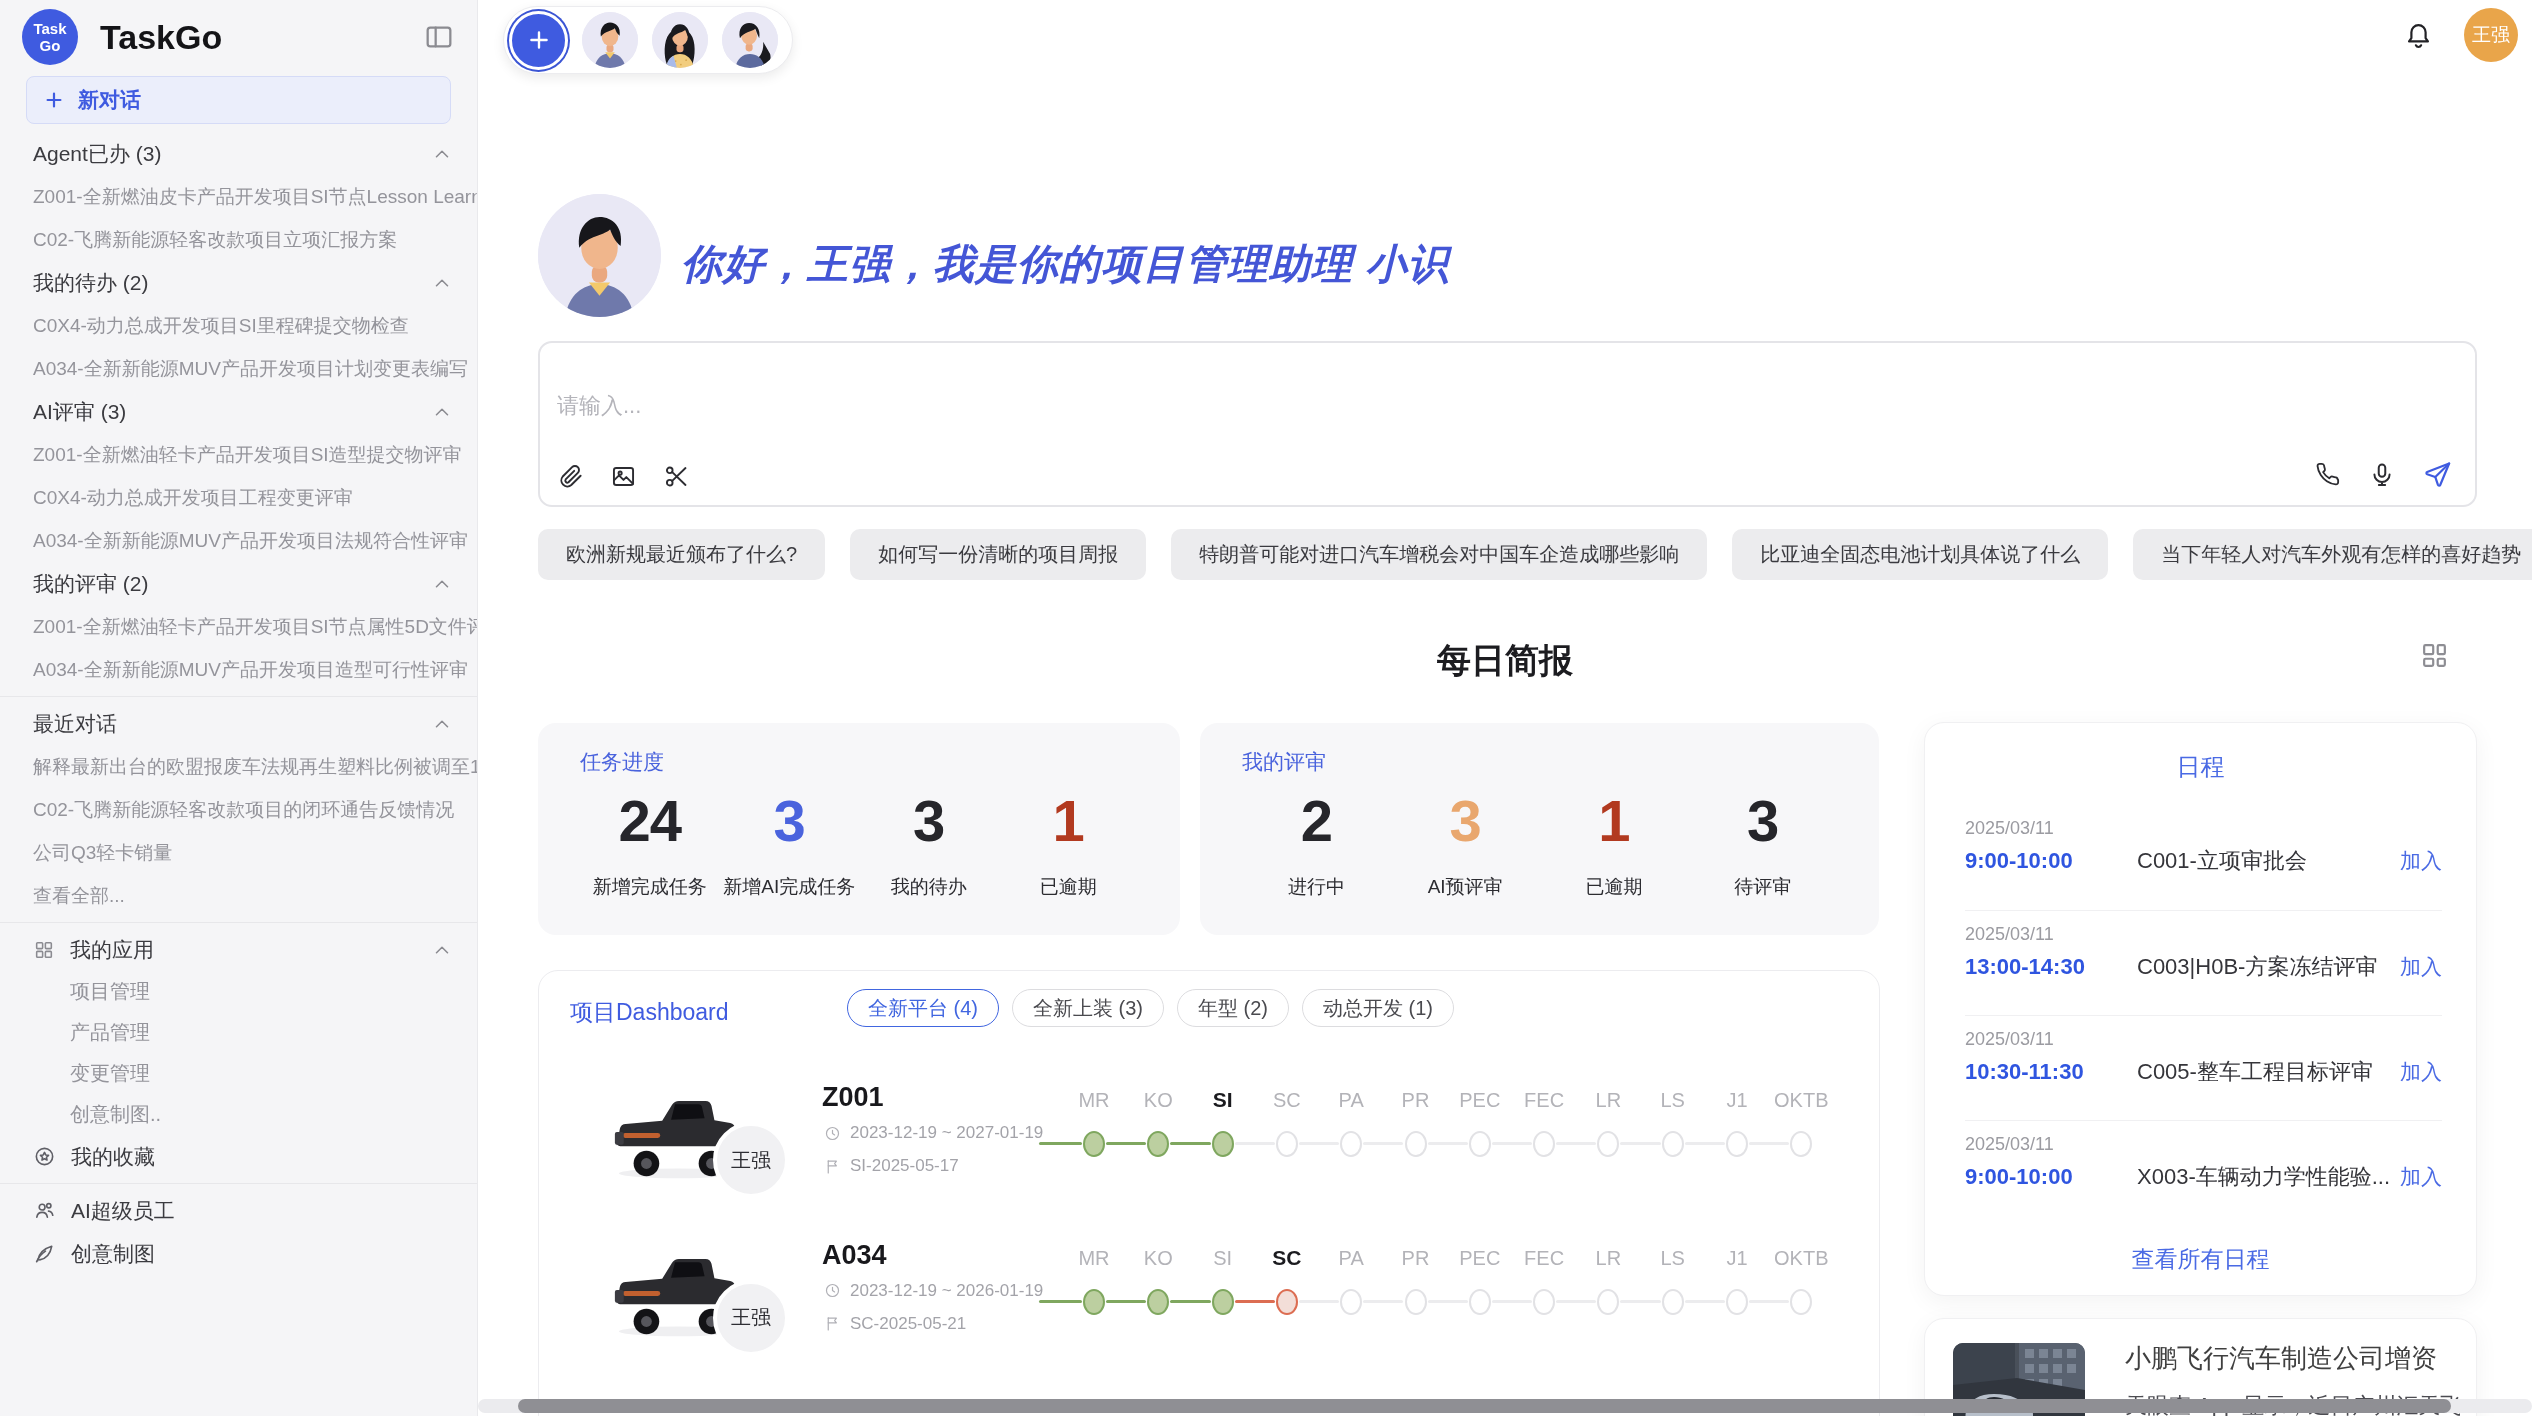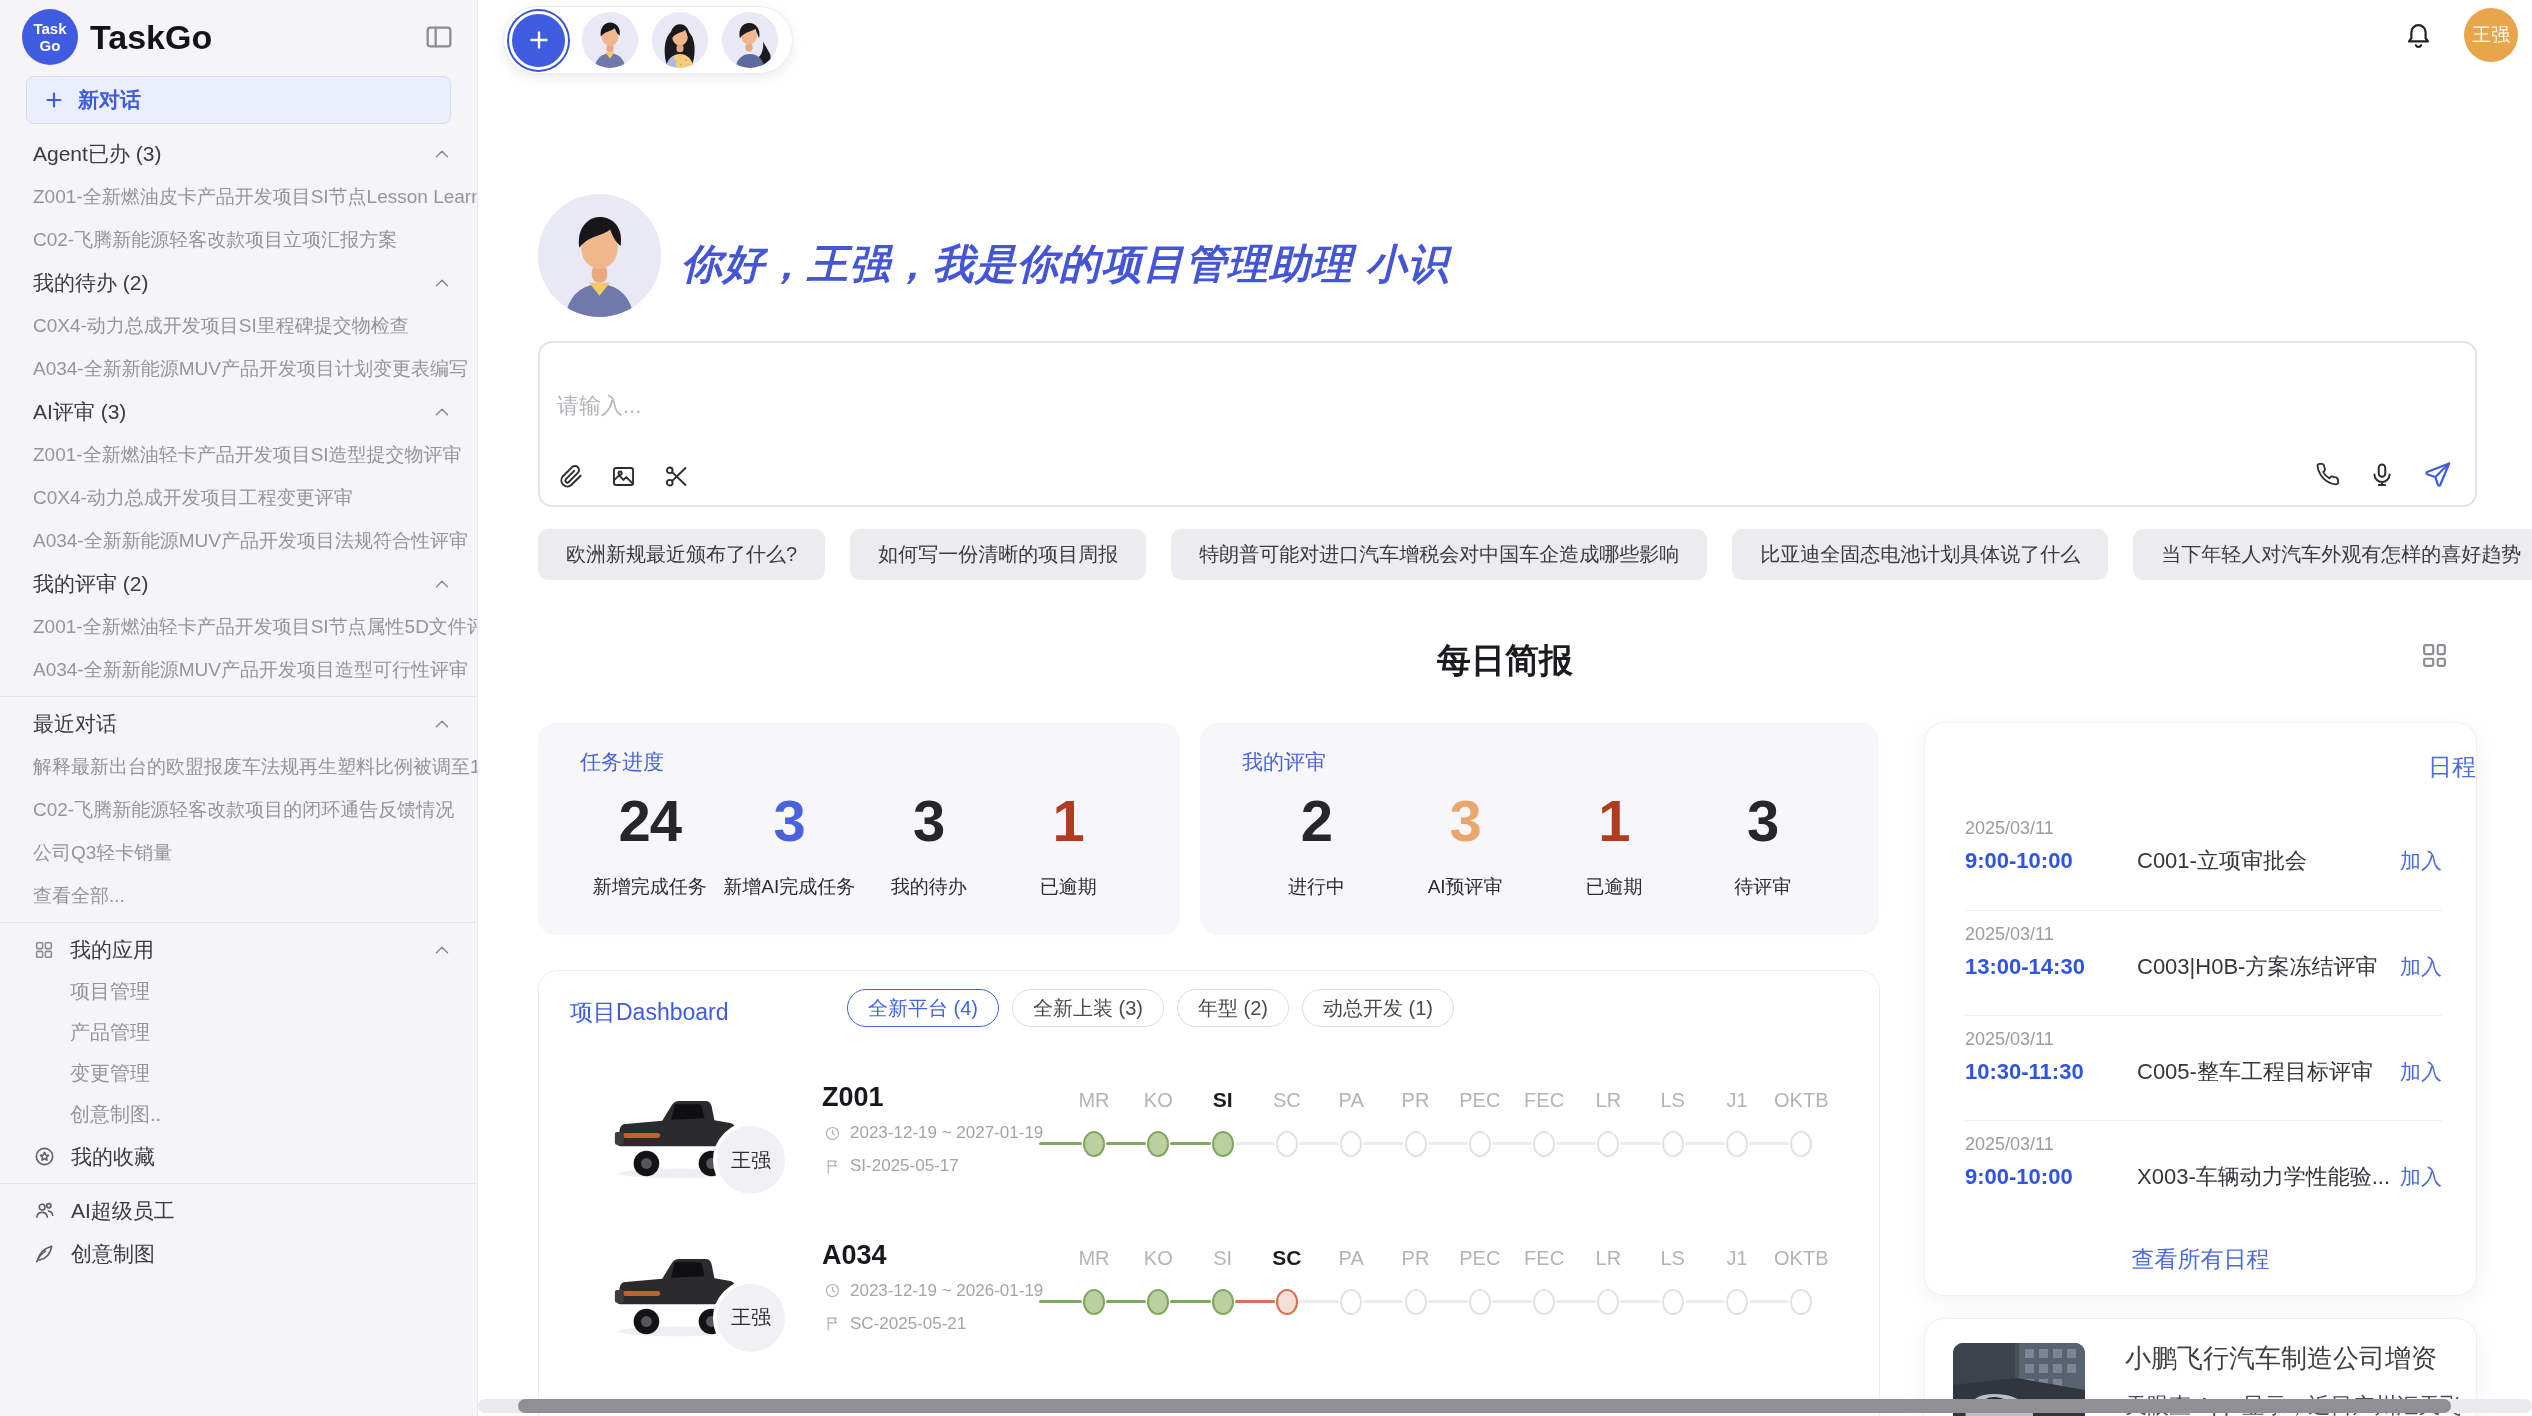--- a/index.html
+++ b/index.html
@@ -4,21 +4,21 @@
 <style>
   html,body{margin:0;padding:0}
   body{position:relative;width:2532px;height:1416px;background:#fff;overflow:hidden;
        font-family:"Liberation Sans","DejaVu Sans",sans-serif;color:#26262a;-webkit-font-smoothing:antialiased}
   .icon{stroke:currentColor;fill:none;stroke-width:1.7;stroke-linecap:round;stroke-linejoin:round;display:block}
   svg{display:block}
 
   
   .sidebar{position:absolute;left:0;top:0;width:478px;height:1416px;background:#f5f5f7;
            border-right:1px solid #e9e9ec;box-sizing:border-box;overflow:hidden}
-  .logo-row{display:flex;align-items:center;height:74px;padding:0 22px;gap:12px}
+  .logo-row{display:flex;align-items:center;height:74px;padding:0 22px;gap:22px}
   .logo-circle{width:56px;height:56px;border-radius:50%;background:#3f5be0;color:#fff;display:flex;
                flex-direction:column;align-items:center;justify-content:center;font-size:15px;line-height:17px;font-weight:600;flex:none}
   .app-title{font-size:34px;font-weight:700;color:#141417;flex:1}
   .collapse-btn{width:32px;height:32px;color:#8b8b91;cursor:pointer}
   .new-chat{margin:2px 26px 0;height:48px;background:#ebeefb;border:1px solid #d5dbf7;border-radius:8px;
             display:flex;align-items:center;gap:13px;padding:0 16px;color:#3f5be0;font-size:21px;font-weight:700;box-sizing:border-box;cursor:pointer}
   .new-chat .icon{width:22px;height:22px;stroke-width:2.4}
   .sb-list{margin-top:8px}
   .sb-header{display:flex;align-items:center;height:43px;padding:0 24px 0 33px;font-size:21px;color:#3b3b40}
   .sb-header .sp{flex:1}
@@ -94,21 +94,21 @@
   .ms-label{height:28px;font-size:20px;color:#b3b3b8;line-height:24px}
   .ms-label.current{color:#1b1b1f;font-weight:700;font-size:21px}
   .ms-circle{margin:15px auto 0;width:22px;height:26px;border-radius:50%;box-sizing:border-box;background:#fff;border:2px solid #e2e2e5;position:relative;z-index:1}
   .ms-circle.done{background:#bccfa0;border-color:#7fa75f}
   .ms-circle.overdue{background:#f3ded8;border-color:#dc6d52}
   .ms-line{position:absolute;top:66px;height:3px;border-radius:2px;background:#ececee}
 
   
   .schedule{position:absolute;left:1924px;top:722px;width:553px;height:574px;background:#fff;border:1px solid #f0f0f2;
             border-radius:20px;box-shadow:0 6px 24px rgba(0,0,0,.05);box-sizing:border-box}
-  .sched-title{text-align:right;margin-top:28px;font-size:24px;color:#4a6ae4}
+  .sched-title{text-align:center;margin-top:28px;font-size:24px;color:#4a6ae4}
   .sched-list{position:absolute;left:40px;right:34px;top:82px}
   .event{position:relative;height:105px;box-sizing:border-box}
   .event + .event{border-top:1px solid #f0f0f2}
   .ev-date{font-size:18px;color:#9b9ba1;padding-top:13px}
   .ev-main{display:flex;align-items:center;margin-top:7px}
   .ev-time{font-size:22px;font-weight:700;color:#2f55e0;width:172px;flex:none}
   .ev-name{font-size:22px;color:#35353a;flex:1;white-space:nowrap;overflow:hidden}
   .ev-join{font-size:21px;color:#4a6ae4;cursor:pointer;flex:none}
   .sched-footer{position:absolute;bottom:20px;width:100%;text-align:center;font-size:23px;color:#4a6ae4;cursor:pointer}
 

